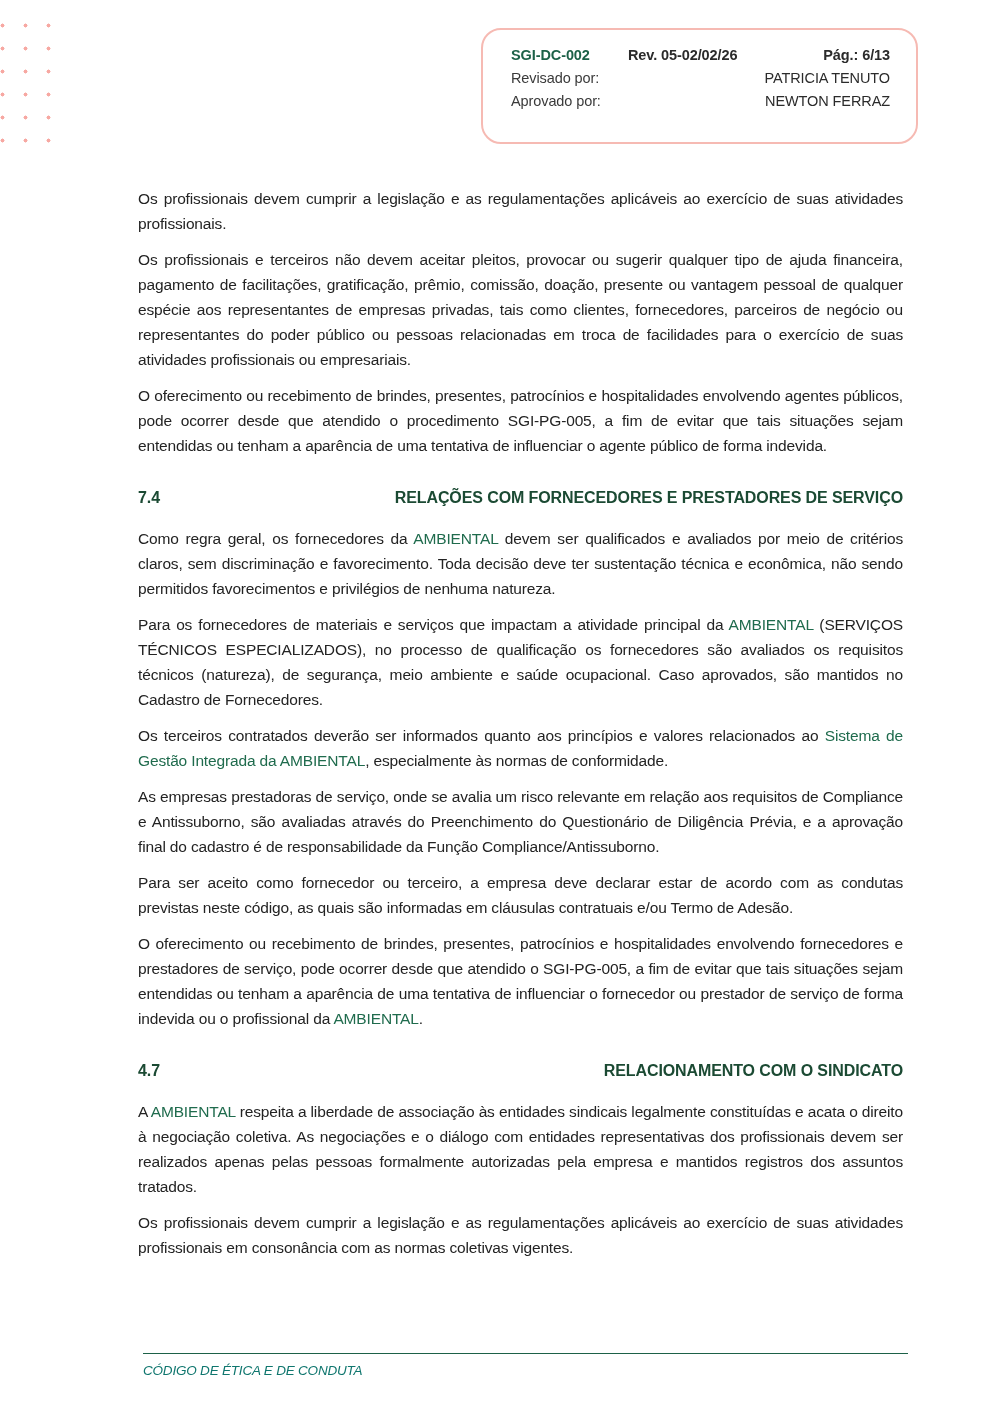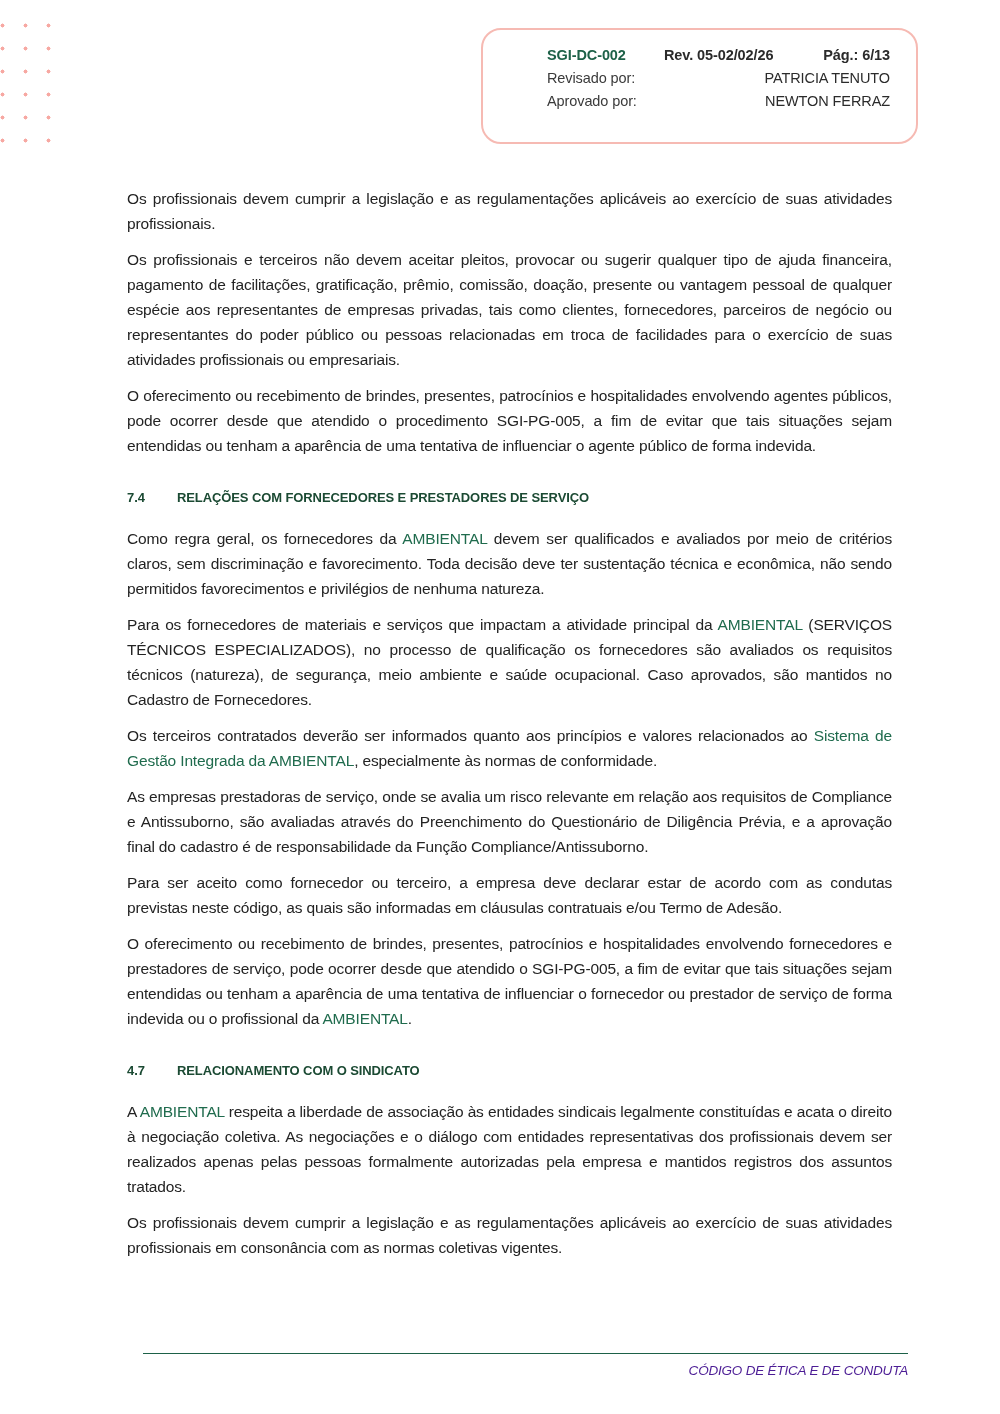--- a/index.html
+++ b/index.html
@@ -37,77 +37,76 @@
     background: #ffffff;
     padding: 18px 26px 0 28px;
     font-size: 14.5px;
     letter-spacing: -0.1px;
   }
   .header-row {
     display: flex;
     align-items: baseline;
     margin-bottom: 8px;
     line-height: 15px;
-    margin-left: 36px;
   }
   .hdr-col1 { width: 117px; flex: 0 0 117px; }
   .hdr-col2 { flex: 1 1 auto; }
   .hdr-col3 { flex: 0 0 auto; margin-left: auto; }
   .doc-code { color: #1d6148; font-weight: bold; }
   .hdr-strong { color: #2b2b2b; font-weight: bold; }
   .hdr-label { color: #3a3a3a; font-weight: normal; }
   .hdr-value { color: #2b2b2b; font-weight: normal; text-align: right; }
 
   
   .content {
     position: absolute;
-    left: 127px;
+    left: 138px;
     top: 186px;
     width: 765px;
     font-size: 15.5px;
     line-height: 25px;
     letter-spacing: -0.15px;
     text-align: justify;
   }
   .content p {
     margin: 0 0 11px 0;
   }
   .grn { color: #1f6b4d; }
 
   .section-heading {
     display: flex;
     color: #1b4a33;
     font-weight: bold;
-    font-size: 13px;
+    font-size: 16px;
     letter-spacing: -0.1px;
     margin: 27px 0 16px 0;
     text-align: left;
   }
   .section-num { flex: 0 0 50px; }
-  .section-title { flex: 1 1 auto; }
+  .section-title { flex: 1 1 auto; text-align: right; }
 
   
   .footer {
     position: absolute;
     left: 143px;
     top: 1353px;
     width: 765px;
   }
   .footer-rule {
     height: 0;
     border: 0;
     border-top: 1.6px solid #1d6148;
     margin: 0 0 9px 0;
   }
   .footer-text {
-    text-align: right;
+    text-align: left;
     font-style: italic;
     font-size: 13.5px;
     letter-spacing: -0.2px;
-    color: #4c1d95;
+    color: #0f766e;
     line-height: 16px;
   }
 </style>
 </head>
 <body>
 
 <div class="page">
 
   <div class="dot-grid"></div>
 

